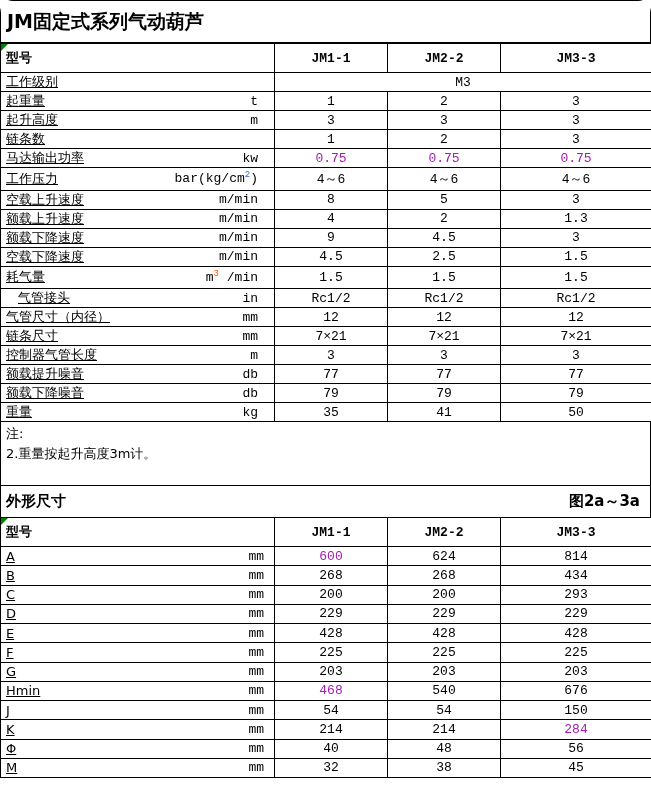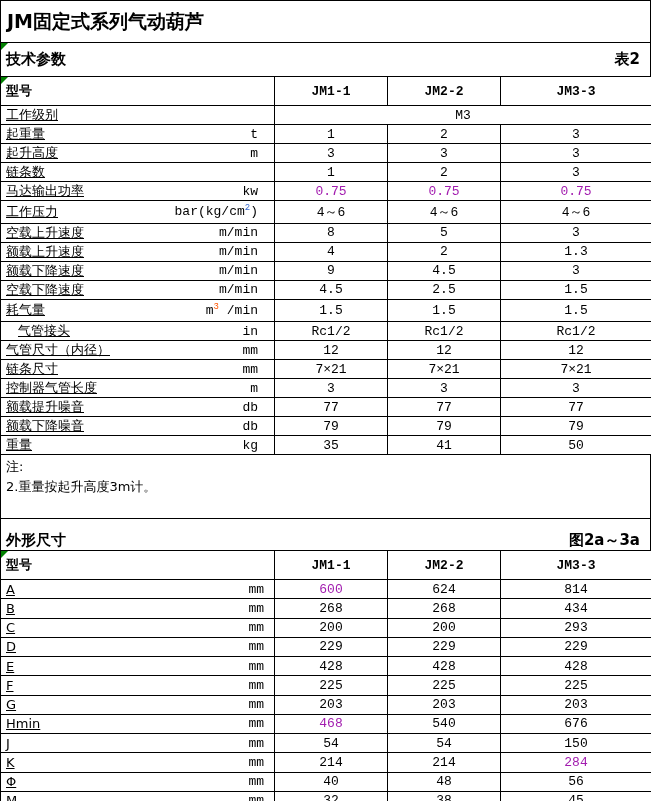--- a/index.html
+++ b/index.html
@@ -1,34 +1,34 @@
 <!DOCTYPE html>
 <html><head>
 <meta charset="utf-8">
 <style>
   html,body{margin:0;padding:0;background:#ffffff;}
   .sheet{
     width:651px;height:801px;background:#ffffff;color:#000;
     font-family:"DejaVu Sans", sans-serif;
-    box-sizing:border-box;position:relative;overflow:hidden;
+    box-sizing:border-box;position:relative;overflow:hidden;border-radius:13px;
   }
   .sheet *{box-sizing:border-box;}
   
   .title-row{
     height:43px;border:1px solid #000;
     display:flex;align-items:center;padding-left:6px;
     font-size:19px;font-weight:bold;
   }
   
   .section-row{
     height:33px;border-left:1px solid #000;border-right:1px solid #000;
     display:flex;align-items:center;justify-content:space-between;
     padding:0 10px 0 5px;font-size:15px;font-weight:bold;position:relative;
   }
-  .section-row.with-top{border-top:1px solid #000;height:32px;align-items:flex-end;}
+  .section-row.with-top{border-top:1px solid #000;height:32px;}
   
   table{border-collapse:collapse;table-layout:fixed;width:651px;}
   td,th{border:1px solid #000;padding:0;font-size:13px;font-weight:normal;overflow:hidden;white-space:nowrap;}
   th{font-weight:bold;height:29px;position:relative;}
   #t1 th{height:29px;}
   .c-head-label{text-align:left;padding-left:5px;}
   .mono{font-family:"Liberation Mono","DejaVu Sans Mono",monospace;}
   .c-label{padding:0;}
   .label-flex{display:flex;align-items:center;justify-content:space-between;height:100%;}
   .lbl{padding-left:5px;text-decoration:underline;}
@@ -56,25 +56,20 @@
 </style>
 </head>
 <body>
 
 <div class="sheet">
 
   <div class="title-row">
     <span>JM固定式系列气动葫芦</span>
   </div>
 
-  <div class="section-row">
-    <span class="corner"></span>
-    <span>技术参数</span>
-    <span>表2</span>
-  </div>
 
   <table id="t1">
     <colgroup>
         <col style="width:274px">
         <col style="width:113px">
         <col style="width:113px">
         <col style="width:151px">
       </colgroup>
     <thead>
       <tr>

